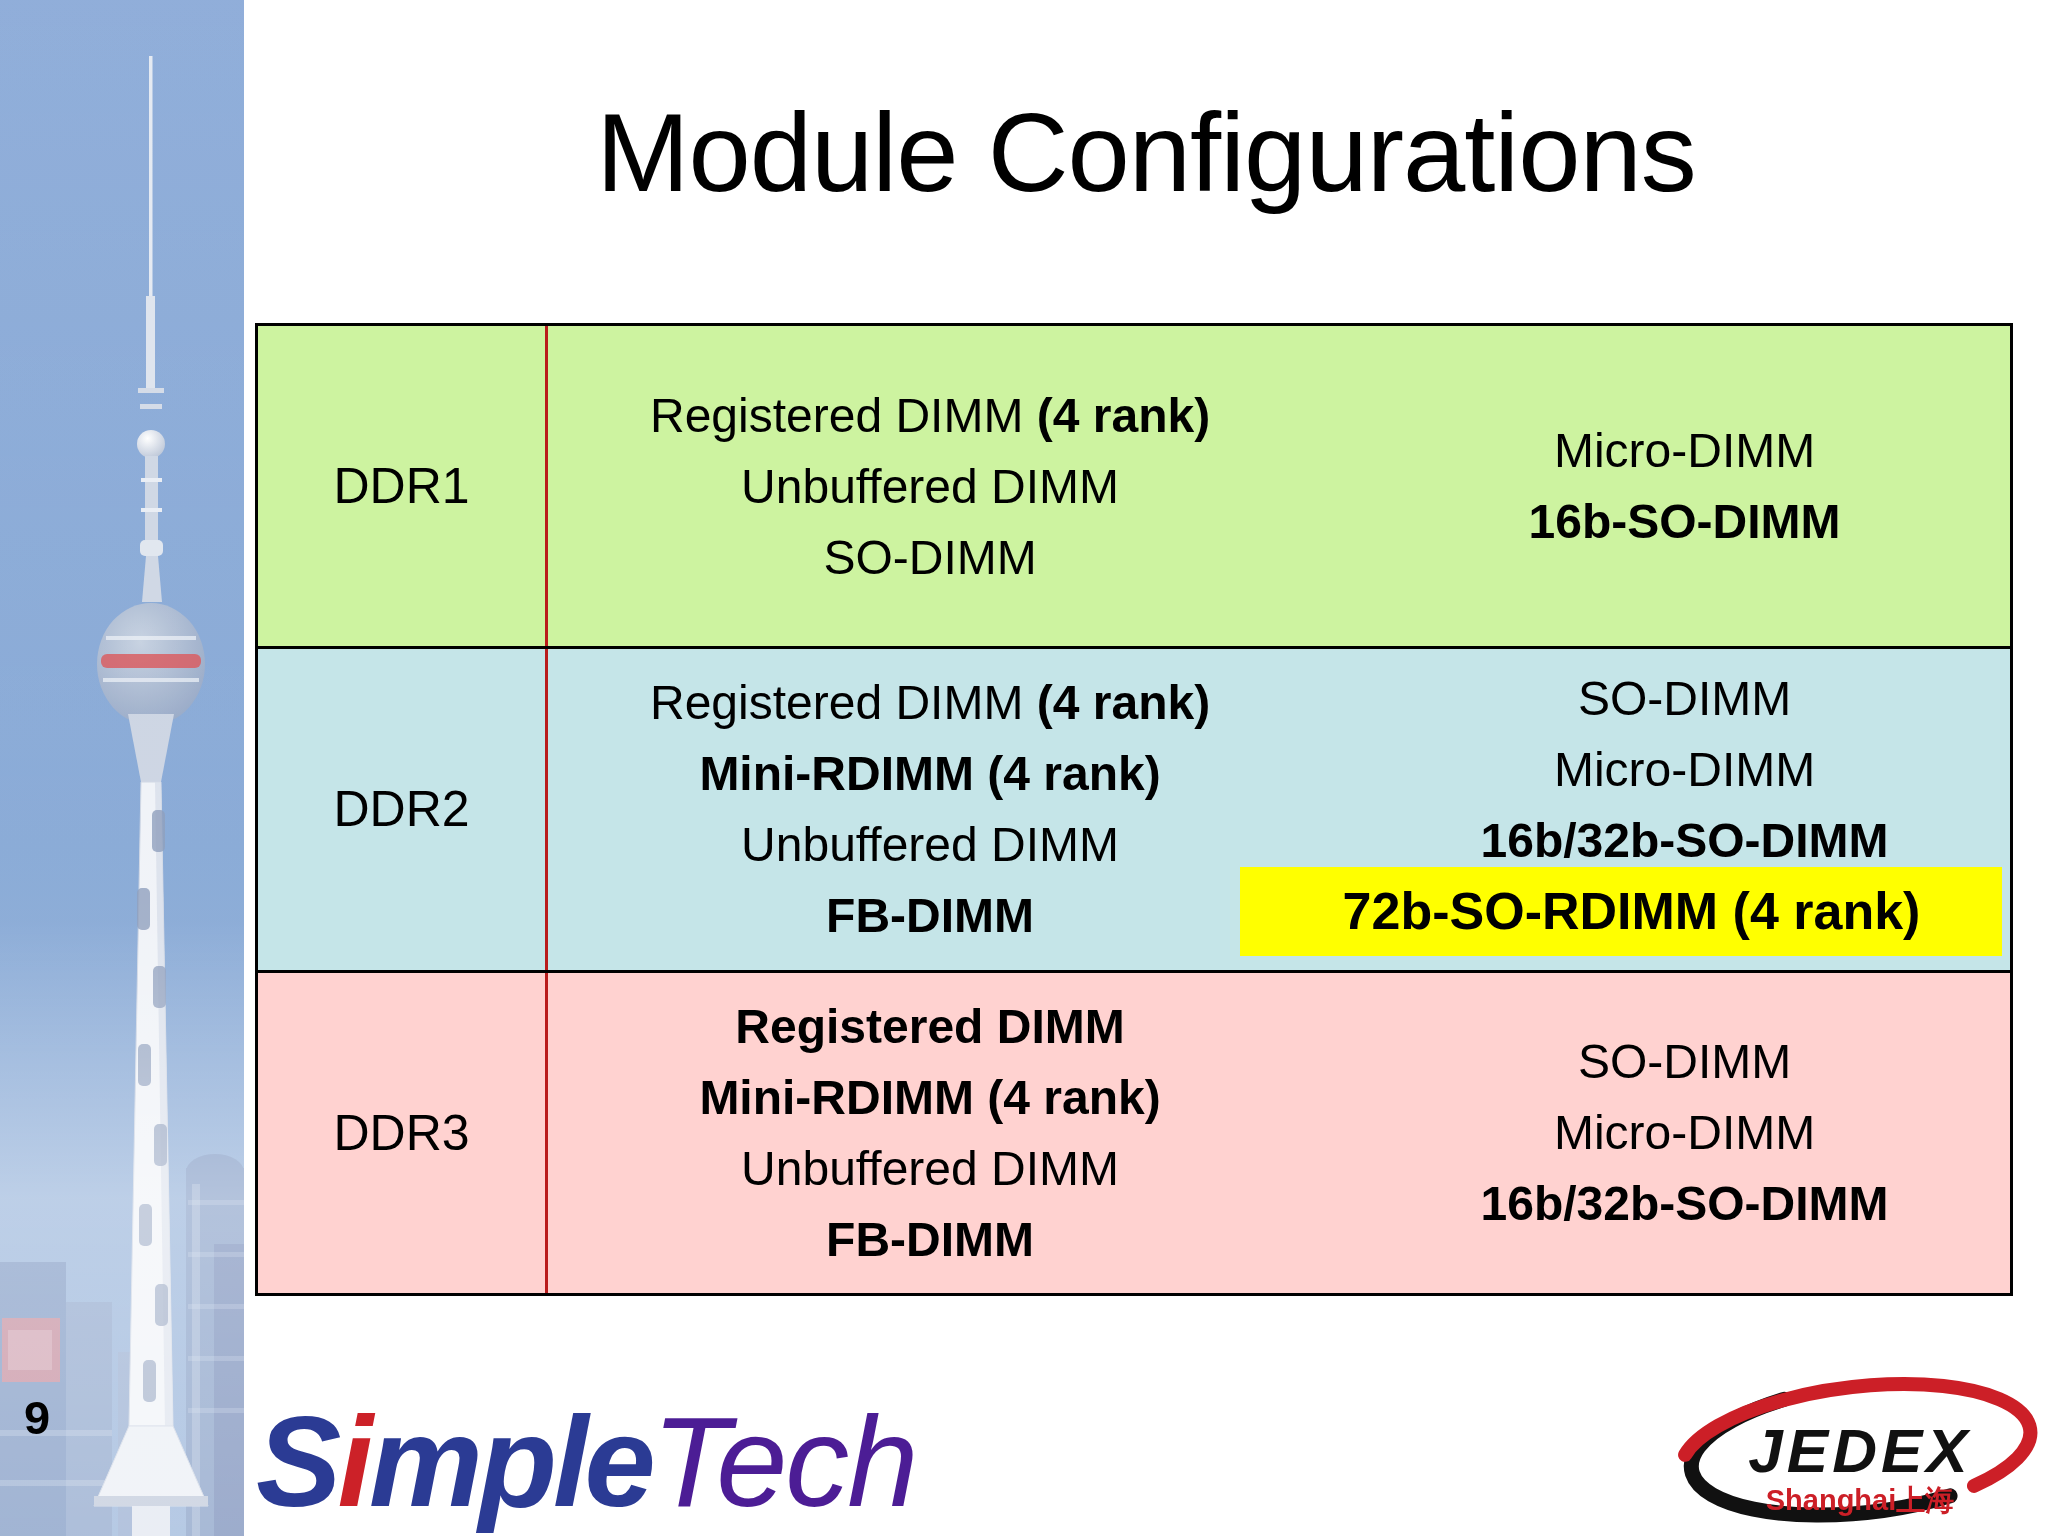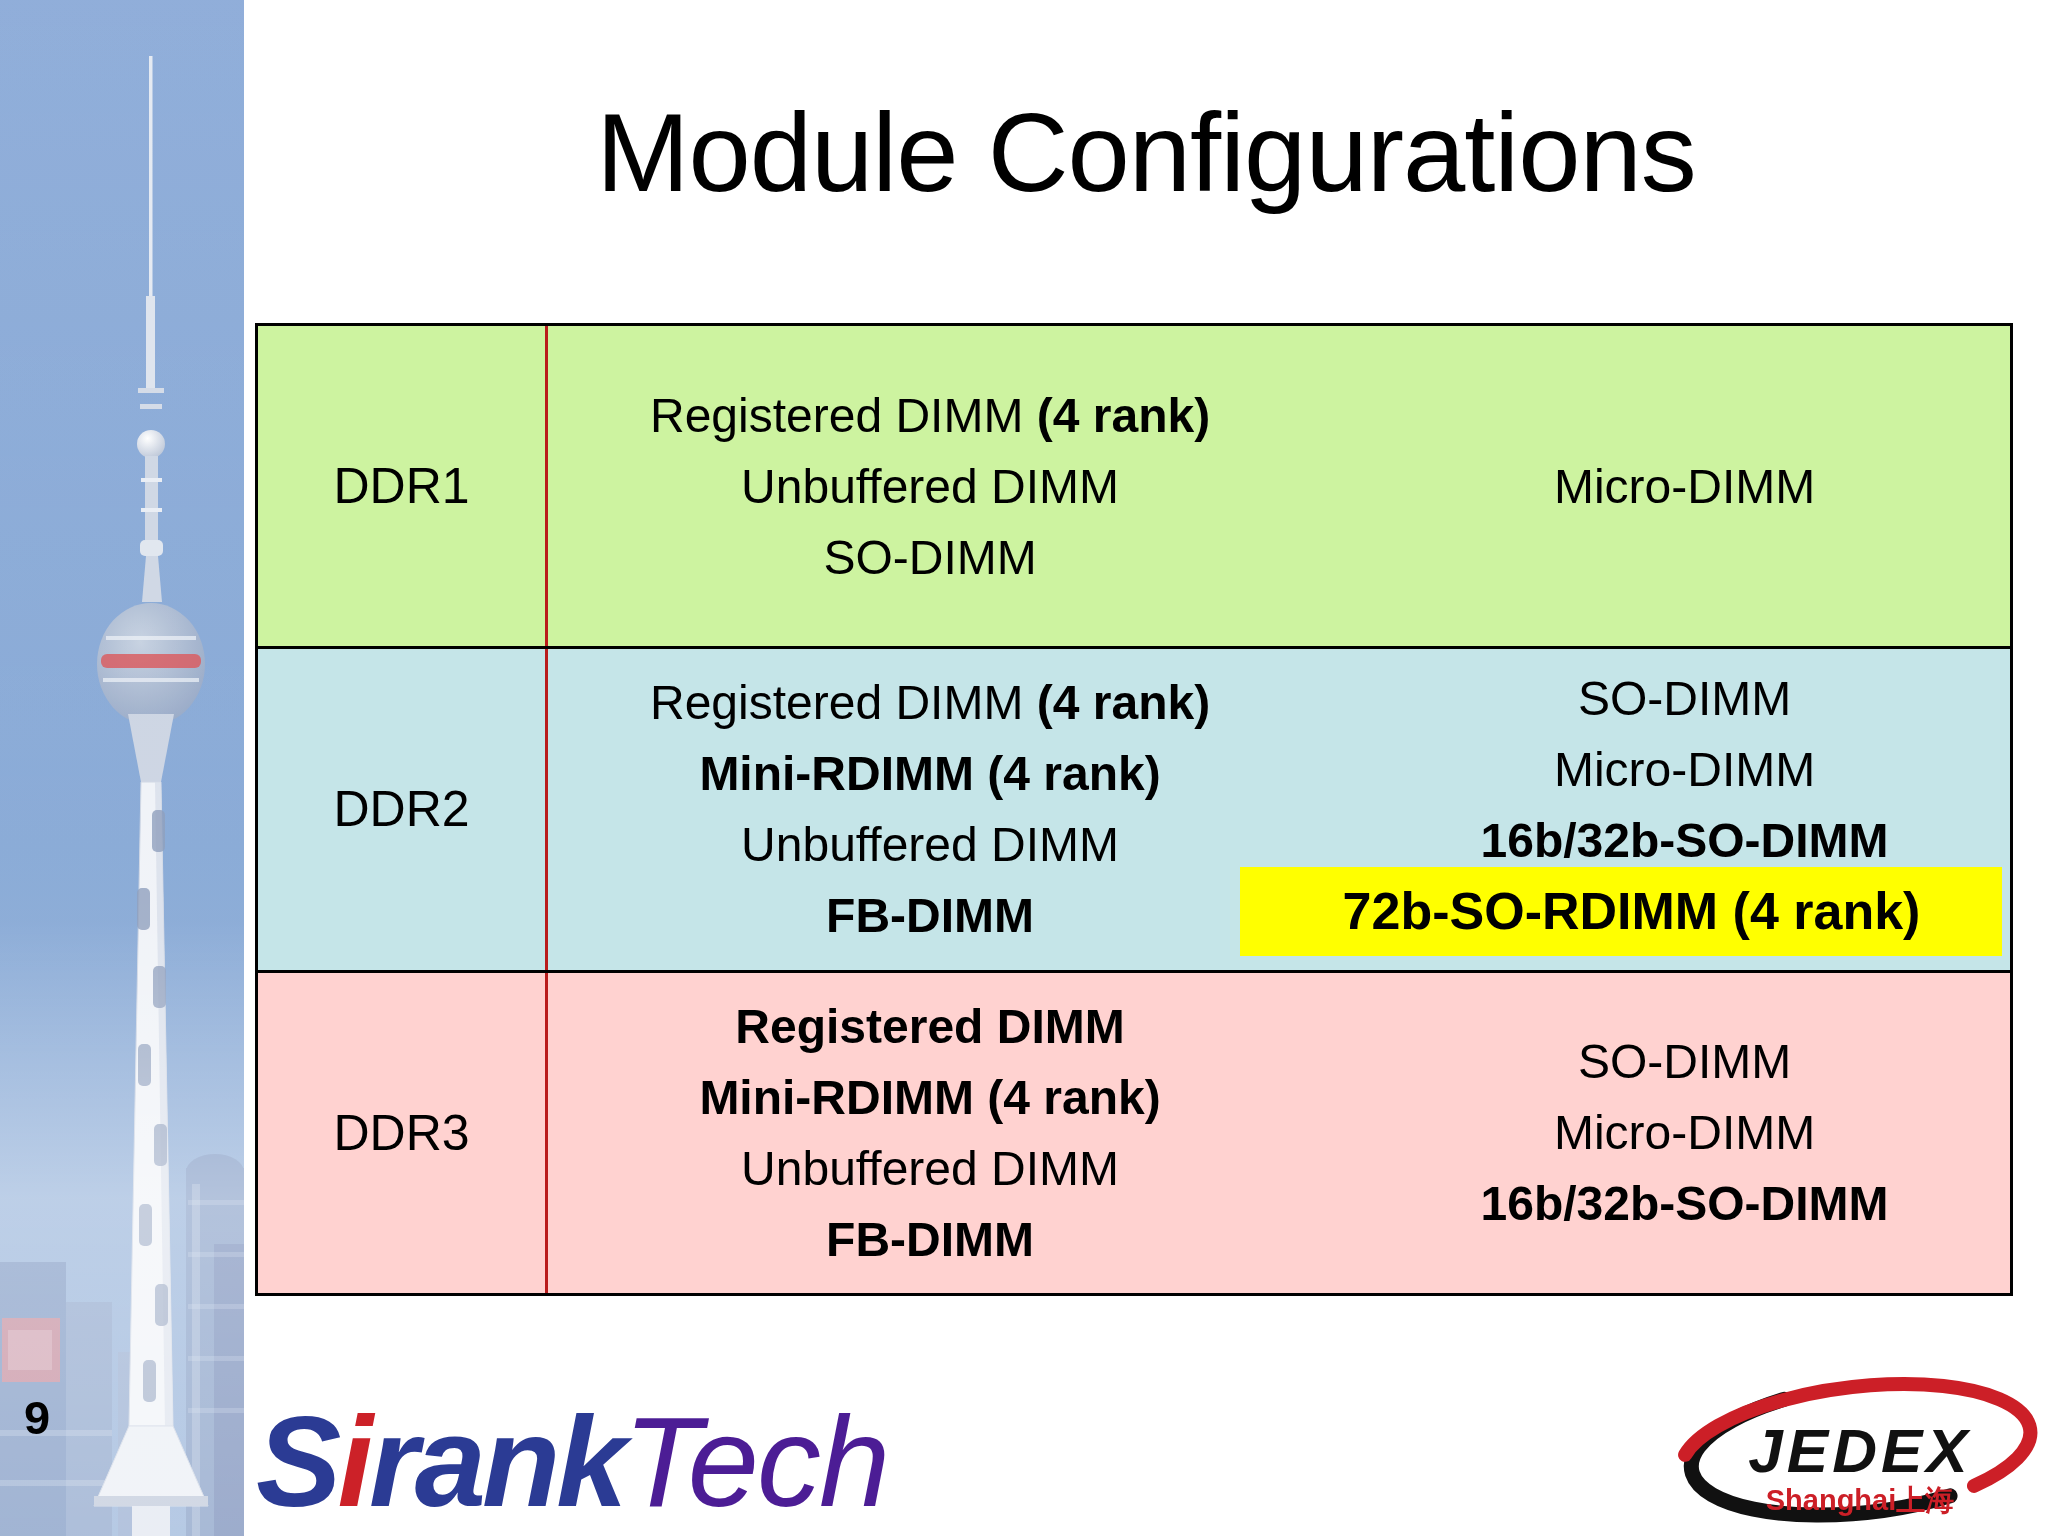--- a/index.html
+++ b/index.html
@@ -146,20 +146,21 @@
     <div class="row row-ddr1" style="background-color: rgb(205, 243, 160);">
       <div class="label-cell">DDR1</div>
       <div class="content-cell">
         <div class="stack left">
           <div class="line"><span>Registered DIMM </span><span class="b">(4 rank)</span></div>
           <div class="line"><span>Unbuffered DIMM</span><span class="b"></span></div>
           <div class="line"><span>SO-DIMM</span><span class="b"></span></div>
         </div>
         <div class="stack right">
           <div class="line"><span>Micro-DIMM</span><span class="b"></span></div>
+          <div class="line"><span></span><span class="b">16b-SO-DIMM</span></div>
         </div>
       </div>
     </div>
 
     <div class="row row-ddr2" style="background-color: rgb(197, 229, 232);">
       <div class="label-cell">DDR2</div>
       <div class="content-cell">
         <div class="stack left">
           <div class="line"><span>Registered DIMM </span><span class="b">(4 rank)</span></div>
           <div class="line"><span></span><span class="b">Mini-RDIMM (4 rank)</span></div>
@@ -188,21 +189,21 @@
           <div class="line"><span>SO-DIMM</span><span class="b"></span></div>
           <div class="line"><span>Micro-DIMM</span><span class="b"></span></div>
           <div class="line"><span></span><span class="b">16b/32b-SO-DIMM</span></div>
         </div>
       </div>
     </div>
   </div>
 
   <div class="page-number">9</div>
 
-  <div class="simpletech"><span class="st-bold">S</span><span class="st-i">i</span><span class="st-bold">rank</span><span class="st-light">Tech</span></div>
+  <div class="simpletech"><span class="st-bold">S</span><span class="st-i">i</span><span class="st-bold">mple</span><span class="st-light">Tech</span></div>
 
   <div class="jedex">
     <svg width="384" height="164" viewBox="0 0 384 164">
       <g transform="rotate(-7 192 80)">
         <path d="M 127 19 A 176 64 0 1 0 280 135" fill="none" stroke="#111111" stroke-width="15" stroke-linecap="round"></path>
         <path d="M 22 62 A 176 64 0 1 1 305 128" fill="none" stroke="#cc1f27" stroke-width="14" stroke-linecap="round"></path>
       </g>
       <text x="196" y="100" text-anchor="middle" font-family="Liberation Sans, sans-serif" font-size="62" font-weight="bold" font-style="italic" letter-spacing="4" fill="#111111">JEDEX</text>
       <text x="196" y="138" text-anchor="middle" font-family="Liberation Sans, sans-serif" font-size="29" font-weight="bold" fill="#cc1f27">Shanghai上海</text>
     </svg>

